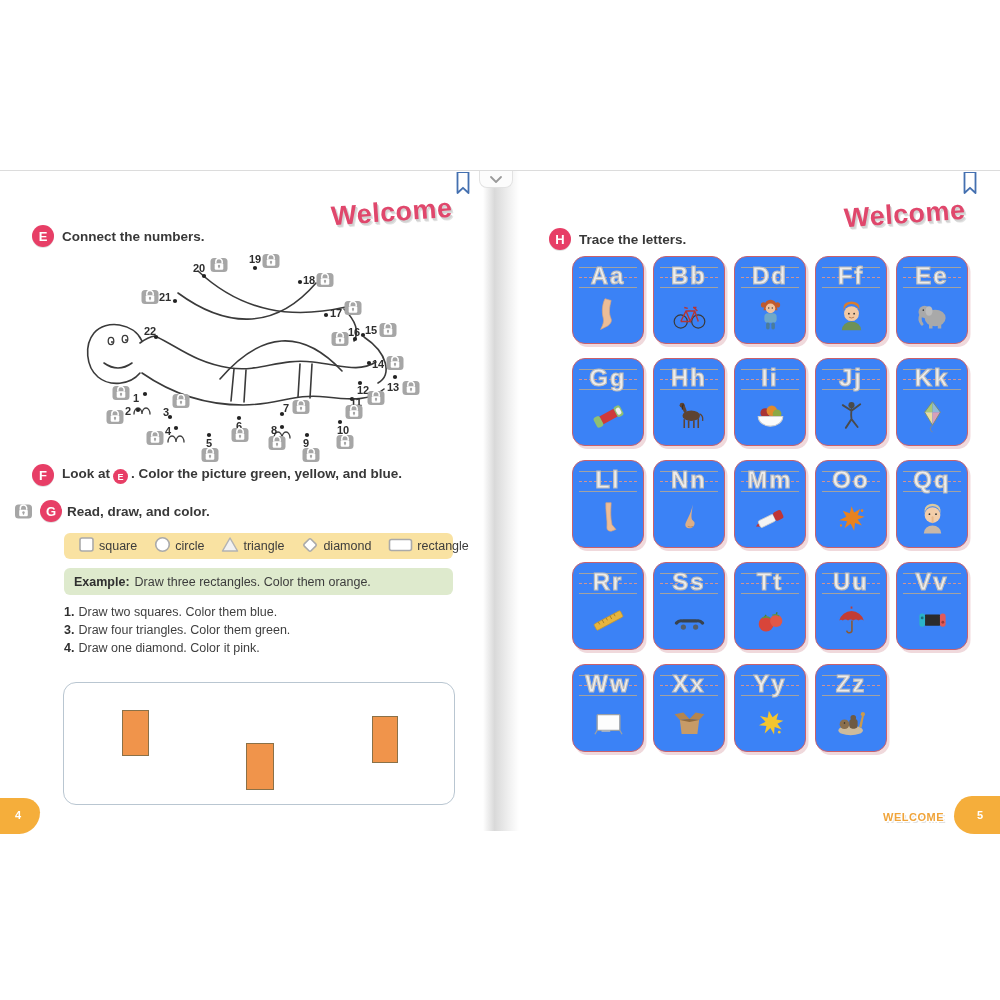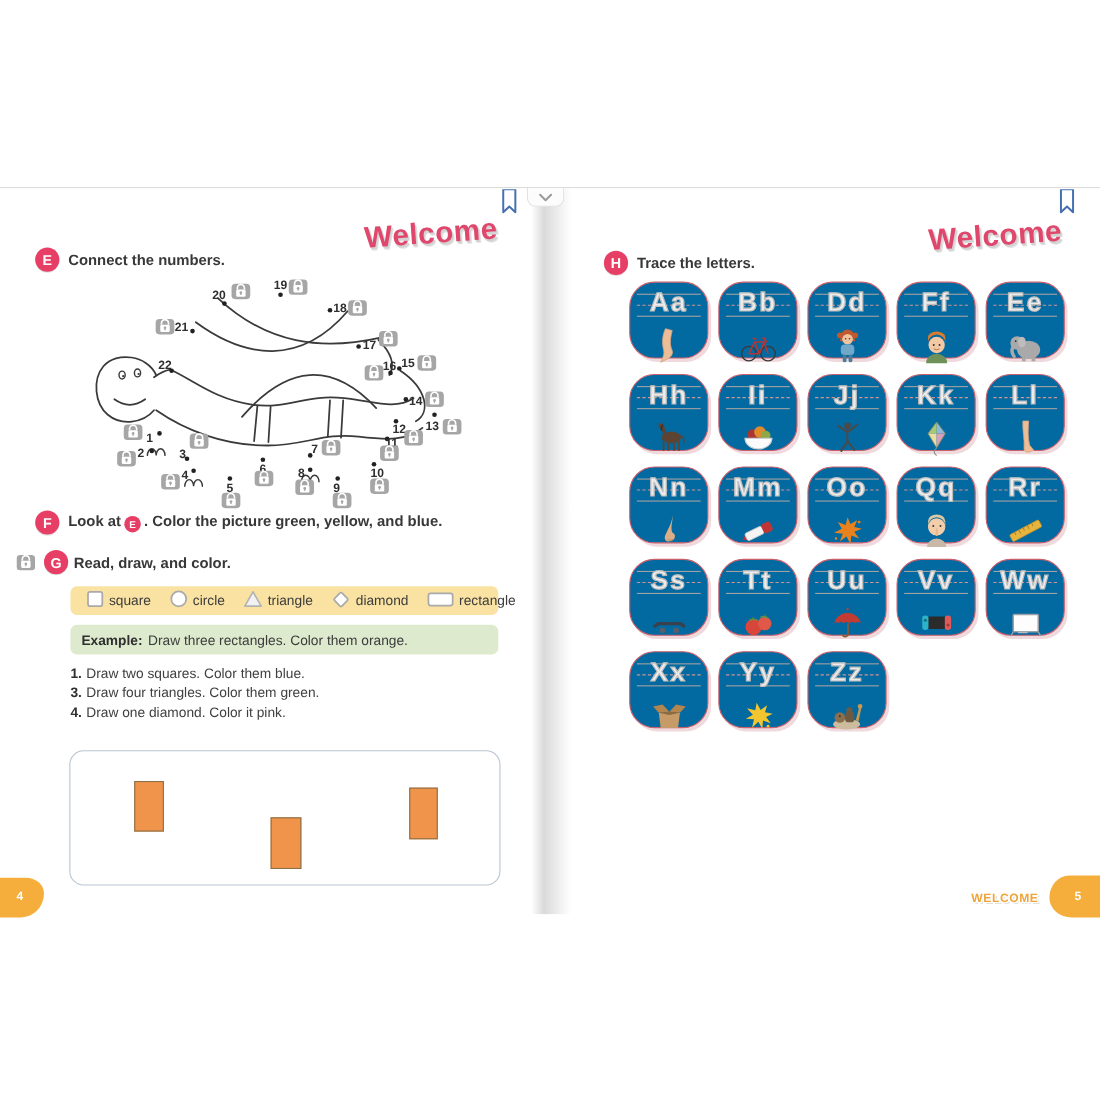--- a/index.html
+++ b/index.html
@@ -47,21 +47,21 @@
   .blob{position:absolute;background:#f5ae3b;color:#fff;font-weight:bold;font-size:11px;z-index:4;}
   .blob.l{left:0;bottom:-3px;width:40px;height:36px;border-radius:0 30px 38px 0 / 0 26px 40px 0;}
   .blob.l span{position:absolute;left:15px;top:11px;}
   .blob.r{right:0;bottom:-3px;width:46px;height:38px;border-radius:30px 0 0 34px / 34px 0 0 30px;}
   .blob.r span{position:absolute;right:17px;top:13px;}
   .footer-label{position:absolute;right:56px;bottom:8px;font-size:11px;font-weight:bold;letter-spacing:.5px;color:#f0a43a;
     text-shadow:-1px -1px 0 #fff,1px -1px 0 #fff,-1px 1px 0 #fff,1px 1px 0 #fff,2px 2px 0 #e0e0e0;}
   
   .cards{position:absolute;left:53px;top:85px;width:400px;display:grid;
     grid-template-columns:repeat(5,72px);gap:14px 9px;}
-  .card{width:72px;height:70px;background:#0369a1;border:1.6px solid #c9606c;border-radius:23px;
+  .card{width:72px;height:88px;background:#3b82f6;border:1.6px solid #c9606c;border-radius:13px;
     box-sizing:border-box;padding-top:5px;box-shadow:2.5px 3px 0 rgba(201,120,128,.28);}
   .guide{position:relative;height:32px;margin:0 6px;}
   .gline{position:absolute;left:0;right:0;border-top:1.3px solid #a2a2a2;}
   .gline.mid{border-top:1.3px dashed #cf9494;}
   .glyph{position:absolute;width:100%;text-align:center;top:2px;font-size:24px;line-height:24px;
     font-weight:bold;letter-spacing:2px;color:#ececec;-webkit-text-stroke:1.1px #bcbcbc;}
   .pic{height:37px;display:flex;align-items:center;justify-content:center;margin-top:2px;}
   .pic svg{width:35px;height:35px;}
   
   .turtle{position:absolute;left:58px;top:80px;}
@@ -479,20 +479,38 @@
               <rect x="26" y="30" width="4" height="6" fill="#a9a9a9"></rect>
               <circle cx="9.5" cy="15" r="0.9" fill="#333"></circle>
             </svg>
           </div>
         </div>
         <div class="card">
           <div class="guide">
             <div class="gline" style="top:5px"></div>
             <div class="gline mid" style="top:15px"></div>
             <div class="gline" style="top:25px"></div>
+            <div class="glyph">Gg</div>
+          </div>
+          <div class="pic">
+            <svg viewBox="0 0 40 40">
+              <g transform="rotate(-28 20 20)">
+                <rect x="7" y="15" width="26" height="10" rx="5" fill="#cf3a3a"></rect>
+                <rect x="3" y="13.5" width="8" height="13" rx="3" fill="#8fbf72"></rect>
+                <rect x="29" y="13.5" width="8" height="13" rx="3" fill="#8fbf72"></rect>
+                <rect x="30.5" y="16" width="5" height="8" rx="2" fill="#efefef"></rect>
+              </g>
+            </svg>
+          </div>
+        </div>
+        <div class="card">
+          <div class="guide">
+            <div class="gline" style="top:5px"></div>
+            <div class="gline mid" style="top:15px"></div>
+            <div class="gline" style="top:25px"></div>
             <div class="glyph">Hh</div>
           </div>
           <div class="pic">
             <svg viewBox="0 0 40 40">
               <ellipse cx="22" cy="19" rx="10" ry="6" fill="#5d4332"></ellipse>
               <path d="M14 16 L10 7 L14 6 L17 14 Z" fill="#5d4332"></path>
               <circle cx="11.5" cy="7" r="2.8" fill="#5d4332"></circle>
               <path d="M14 23 V33 M19 24.5 V33 M25 24.5 V33 M30 22 V33" stroke="#5d4332" stroke-width="1.8"></path>
               <path d="M31.5 17 q4.5 2 3.5 8" stroke="#5d4332" stroke-width="1.5" fill="none"></path>
               <path d="M13 6 q-2 3 -1 6" stroke="#3c2b1f" stroke-width="1.4" fill="none"></path>

